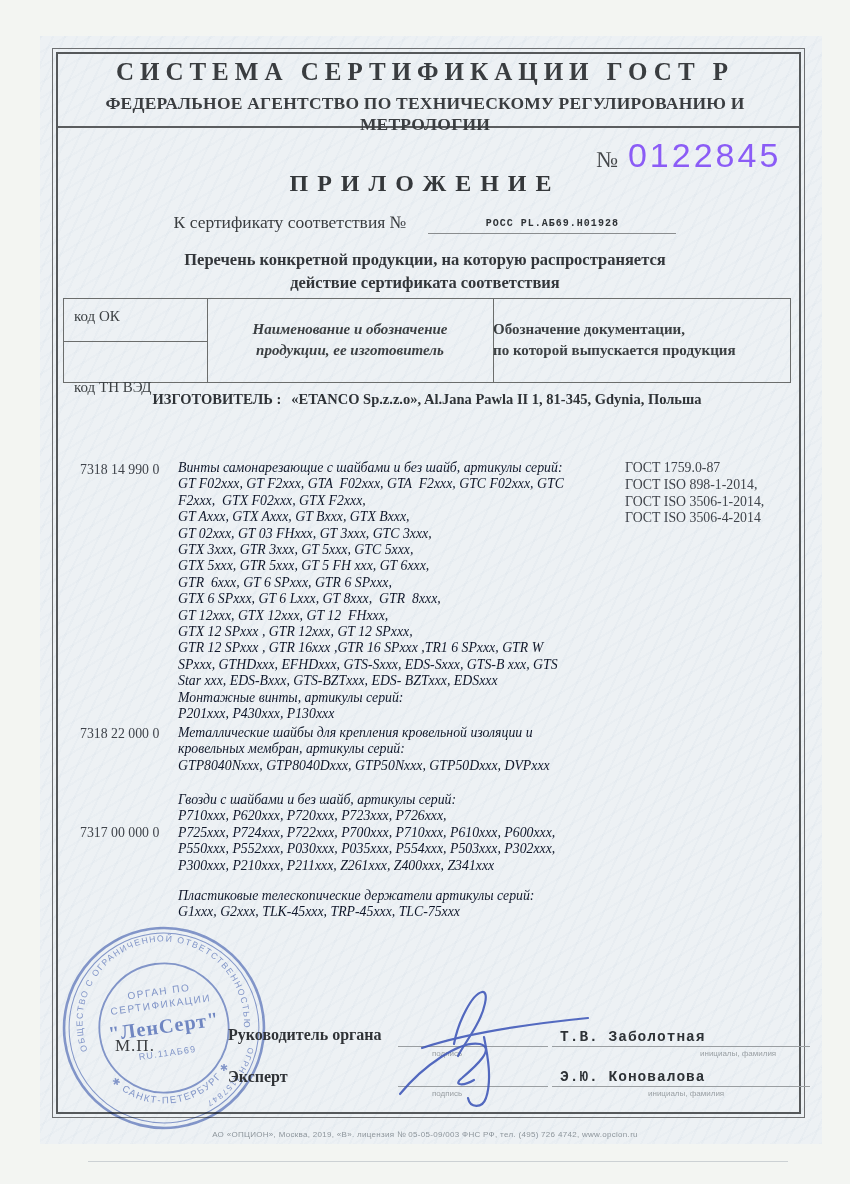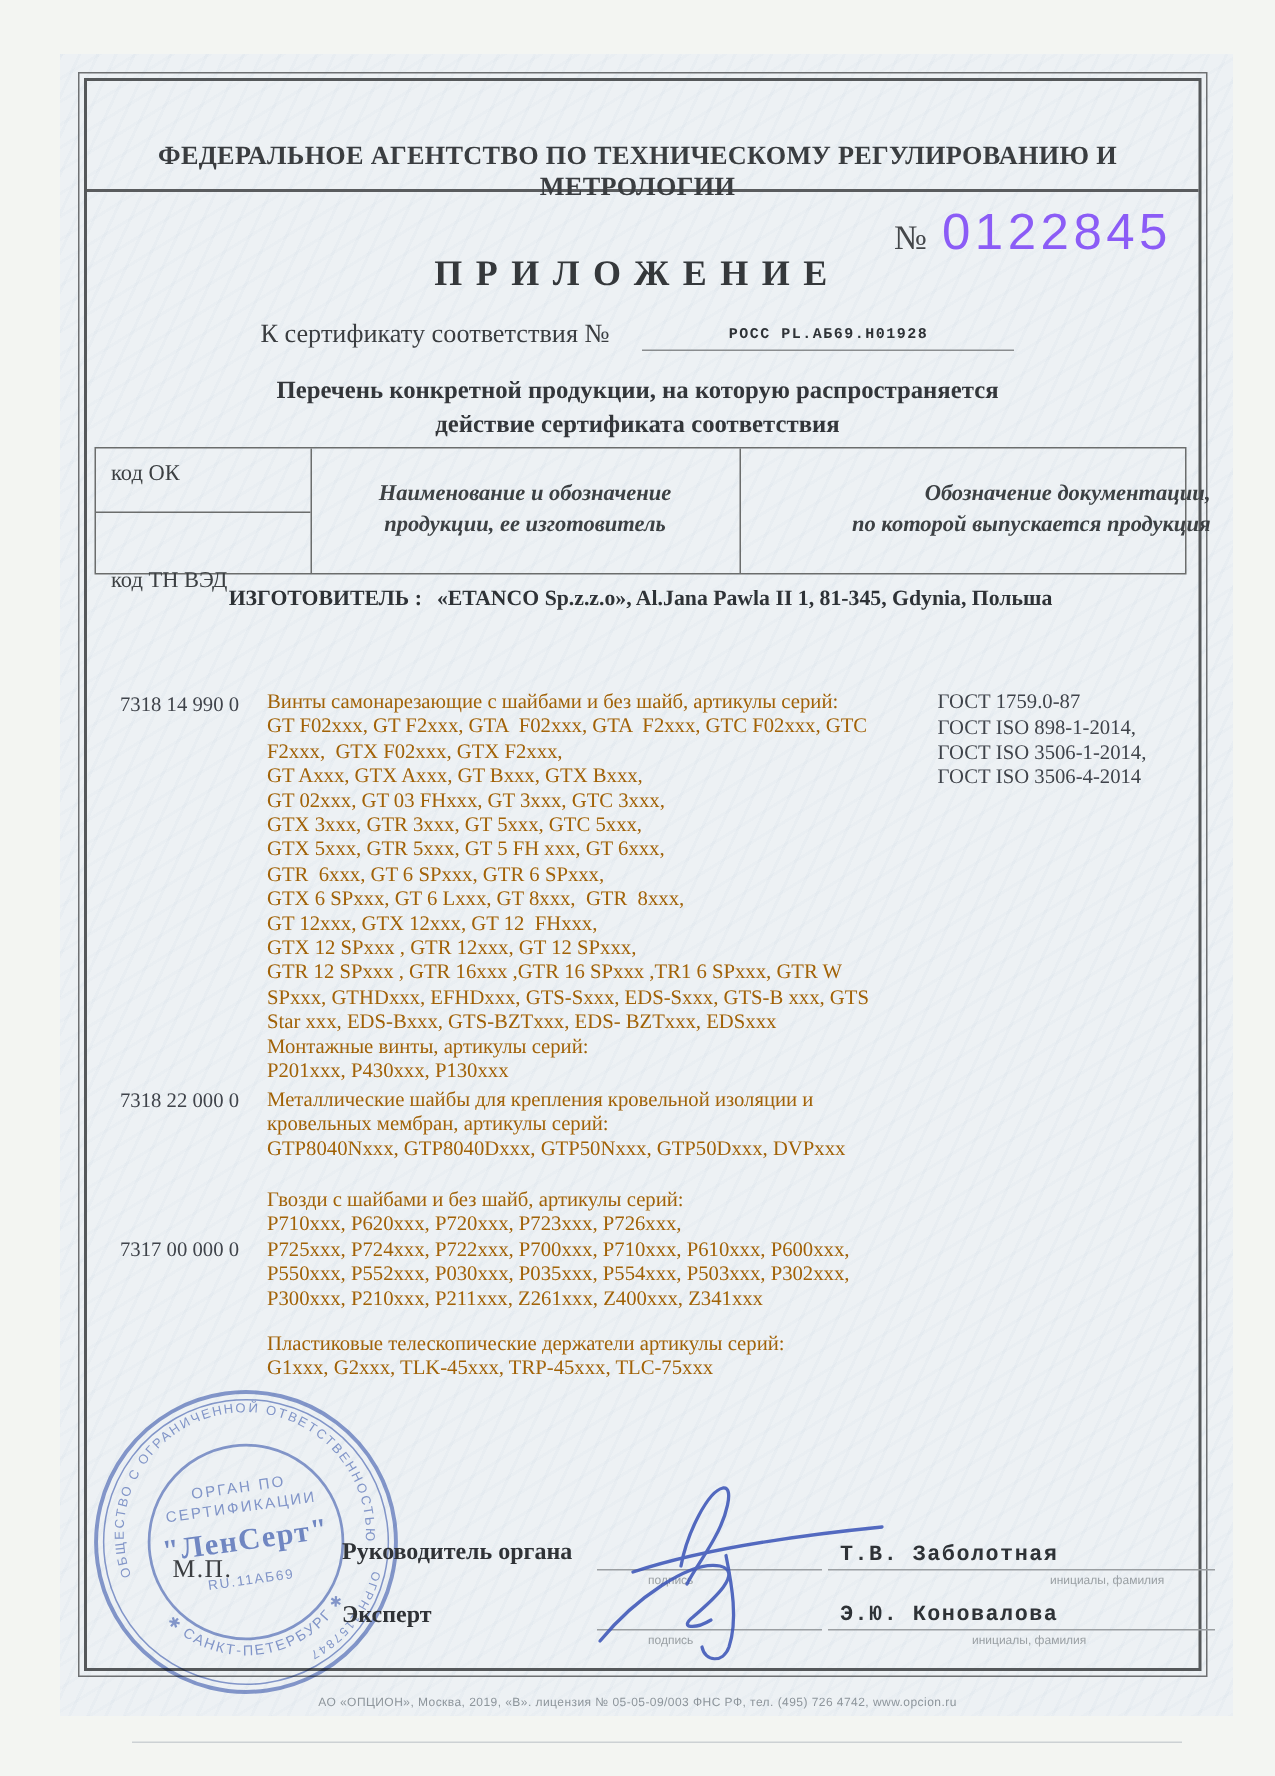--- a/index.html
+++ b/index.html
@@ -49,29 +49,29 @@
 
   .tbl{ position:absolute; left:63px; top:298px; width:728px; height:85px;
     border:1.2px solid #6b6d6c; }
   .tbl .v1{ position:absolute; left:143px; top:0; bottom:0; width:0; border-left:1px solid #6b6d6c; }
   .tbl .v2{ position:absolute; left:429px; top:0; bottom:0; width:0; border-left:1px solid #6b6d6c; }
   .tbl .h1{ position:absolute; left:0; top:42px; width:143px; height:0; border-top:1px solid #6b6d6c; }
   .tbl .cell{ position:absolute; color:#3c4043; font-size:15px; }
   .tbl .c-ok{ left:10px; top:9px; }
   .tbl .c-tnved{ left:10px; top:52px;margin-top:28px; }
   .tbl .c-prod{ left:143px; top:20px; width:286px; text-align:center; white-space:pre-line; line-height:21px; font-weight:600;font-style:italic;}
-  .tbl .c-docs{ left:444px; top:20px; width:299px; text-align:right; white-space:pre-line; line-height:21px; font-weight:600;font-style:italic;}
+  .tbl .c-docs{ left:429px; top:20px; width:299px; text-align:left; white-space:pre-line; line-height:21px; font-weight:600;}
 
   .manufacturer{ position:absolute; left:63px; top:391px; width:728px; text-align:center;
     font-size:14.5px; font-weight:700; color:#2e3236; }
   .manufacturer .mlabel{ margin-right:10px; }
 
   .code{ position:absolute; left:80px; width:110px; font-size:13.8px; color:#3f434a; white-space:nowrap; }
   .ptext{ position:absolute; left:178px; width:460px; font-size:13.8px; line-height:16.4px;
-    color:#a16207; white-space:pre-wrap; }
+    color:#0f172a; white-space:pre-wrap;font-style:italic; }
   .docs{ position:absolute; left:625px; top:460px; width:170px; font-size:13.8px; line-height:16.8px;
     color:#3f434a; white-space:pre-wrap; }
   .code.c1{ top:462px; } .ptext.t1{ top:460px; }
   .code.c2{ top:726px; } .ptext.t2{ top:725px; }
   .code.c3{ top:825px; } .ptext.t3{ top:792px; }
   .ptext.t4{ top:888px; }
 
   .stamp{ position:absolute; left:58px; top:922px; width:212px; height:212px;
     transform:rotate(-8deg); opacity:.82; mix-blend-mode:multiply; }
   .mp{ position:absolute; left:115px; top:1036px; font-size:17px; color:#3b3e41; letter-spacing:1px; }
@@ -102,20 +102,21 @@
 </style>
 </head>
 <body>
 
 <div class="page">
 
   <div class="frame-outer"></div>
   <div class="frame-inner"></div>
   <div class="header-divider"></div>
 
+  <div class="sys-title">СИСТЕМА СЕРТИФИКАЦИИ ГОСТ Р</div>
   <div class="agency">ФЕДЕРАЛЬНОЕ АГЕНТСТВО ПО ТЕХНИЧЕСКОМУ РЕГУЛИРОВАНИЮ И МЕТРОЛОГИИ</div>
 
   <div class="blank-no">
     <span class="nosign">№</span><span class="digits">0122845</span>
   </div>
 
   <div class="appendix-title">ПРИЛОЖЕНИЕ</div>
 
   <div class="cert-line">
     <span class="lbl">К сертификату соответствия №</span>

